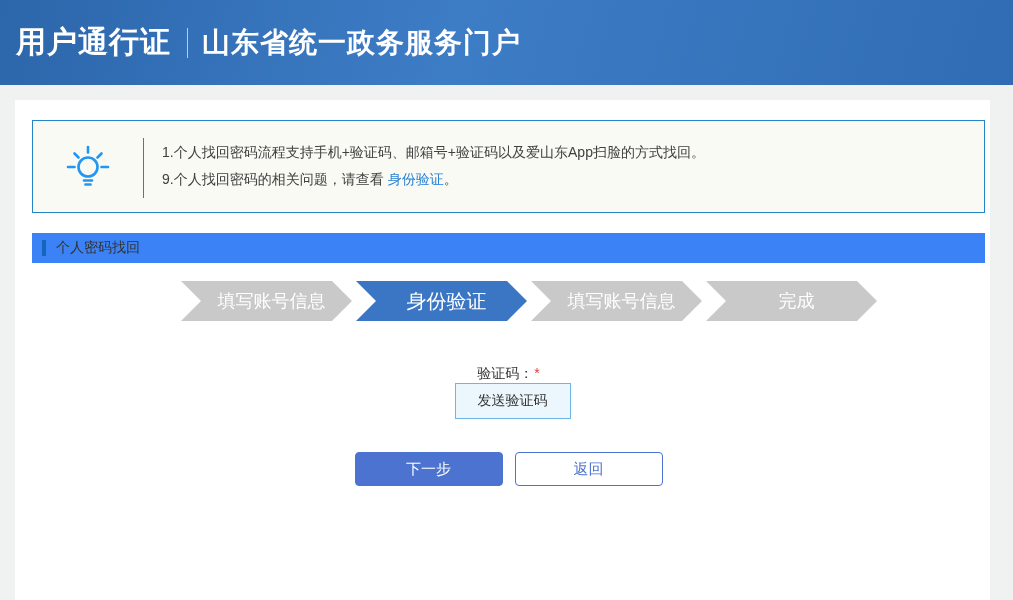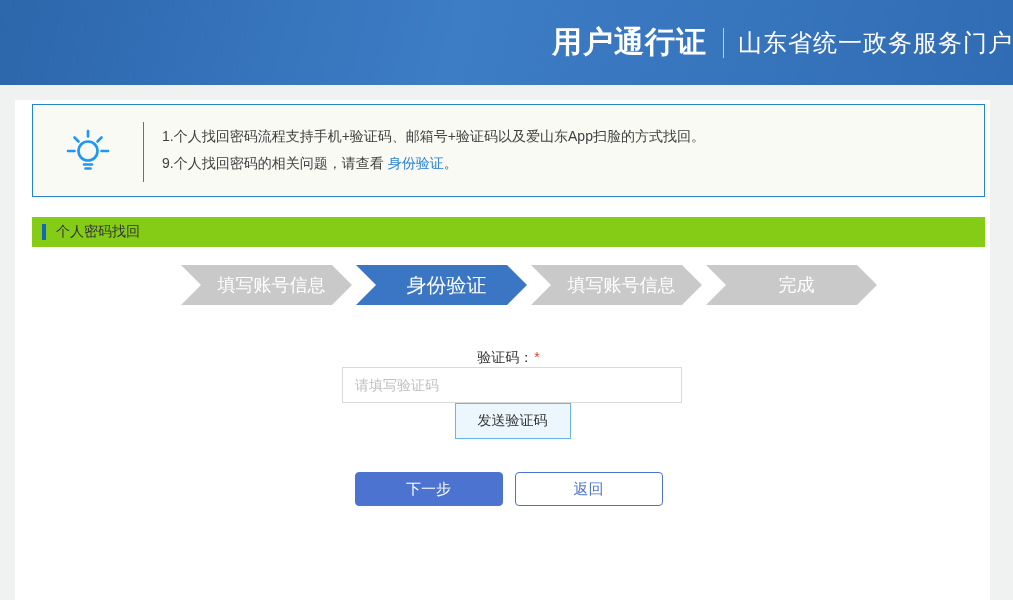--- a/index.html
+++ b/index.html
@@ -10,44 +10,43 @@
     overflow: hidden;
   }
   
   .site-header {
     height: 85px;
     background: linear-gradient(105deg, #2c66ab 0%, #3d7dc6 45%, #306cb3 100%);
     display: flex;
     align-items: center;
     padding-left: 16px;
     color: #fff;
-    justify-content: flex-end;
   }
   .site-header .brand-title {
     font-size: 30px;
     font-weight: bold;
     letter-spacing: 1px;
   }
   .site-header .brand-divider {
     width: 1px; height: 30px;
     background: rgba(255,255,255,.65);
     margin: 0 14px 0 16px;
   }
   .site-header .brand-subtitle {
-    font-size: 24px;
-    font-weight: normal;
+    font-size: 28px;
+    font-weight: bold;
     letter-spacing: 1px;
   }
   
   .main-card {
     margin: 15px 23px 0 15px;
     background: #fff;
     height: 500px;
   }
-  .content-wrap { padding: 4px 5px 0 17px; }
+  .content-wrap { padding: 20px 5px 0 17px; }
   
   .notice-box {
     border: 1px solid #2585c7;
     background: #f8faf3;
     height: 93px;
     display: flex;
     align-items: stretch;
   }
   .notice-icon-cell {
     width: 110px;
@@ -67,21 +66,21 @@
     justify-content: center;
     padding-left: 18px;
     gap: 9px;
   }
   .notice-line { font-size: 14px; color: #404040; }
   .notice-link { color: #2a82d4; cursor: pointer; text-decoration: none; margin-left: 4px; }
   
   .section-bar {
     margin-top: 20px;
     height: 30px;
-    background: #84cc16;
+    background: #3b82f6;
     display: flex;
     align-items: center;
   }
   .section-accent {
     width: 4px; height: 16px;
     background: #1266bc;
     margin: 0 10px 0 10px;
   }
   .section-title { font-size: 14px; color: #333; }
   
@@ -204,21 +203,20 @@
 
     <div class="steps-row">
       <div class="step">填写账号信息</div>
       <div class="step active">身份验证</div>
       <div class="step">填写账号信息</div>
       <div class="step">完成</div>
     </div>
 
     <div class="form-row">
       <span class="form-label"><span>验证码：</span><span class="required-mark">*</span></span>
-      <input class="captcha-input" type="text" placeholder="请填写验证码" style="">
       <button class="send-code-btn">发送验证码</button>
     </div>
 
     <div class="actions-row">
       <button class="btn btn-primary">下一步</button>
       <button class="btn btn-ghost">返回</button>
     </div>
 
   </div>
 </main>

